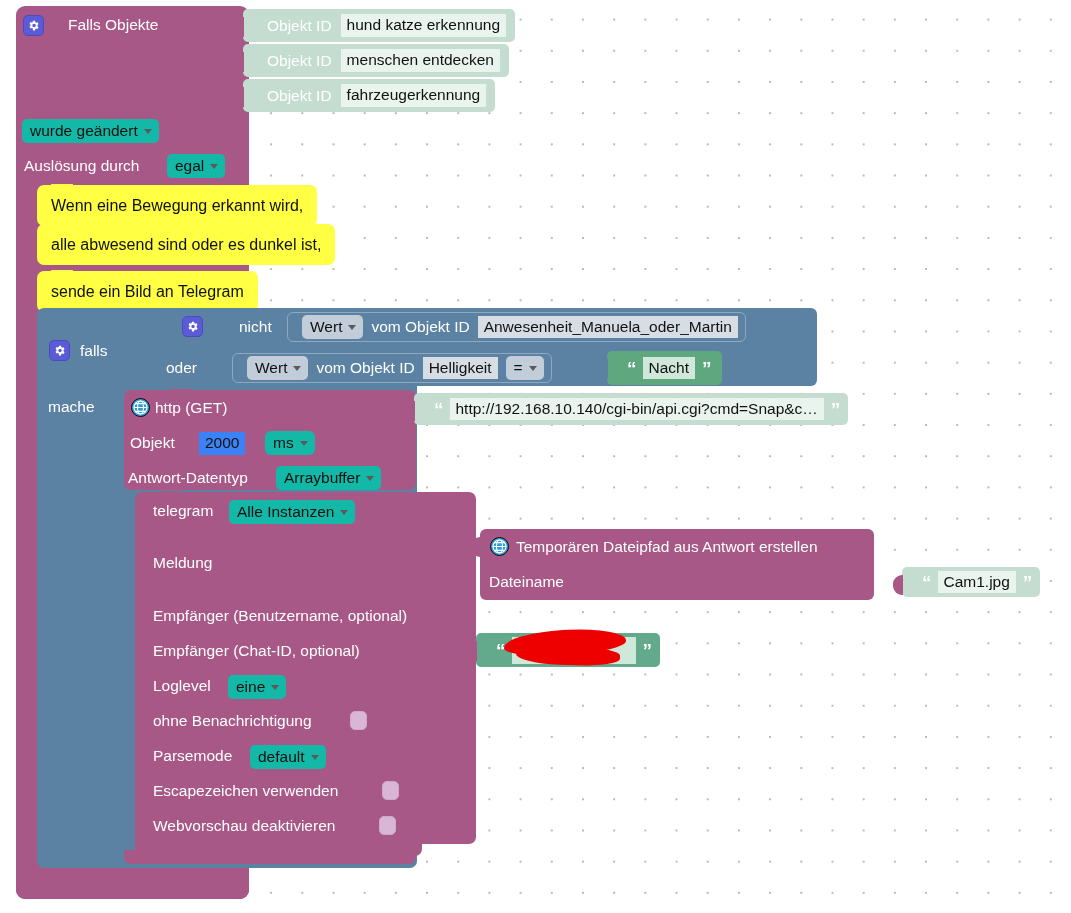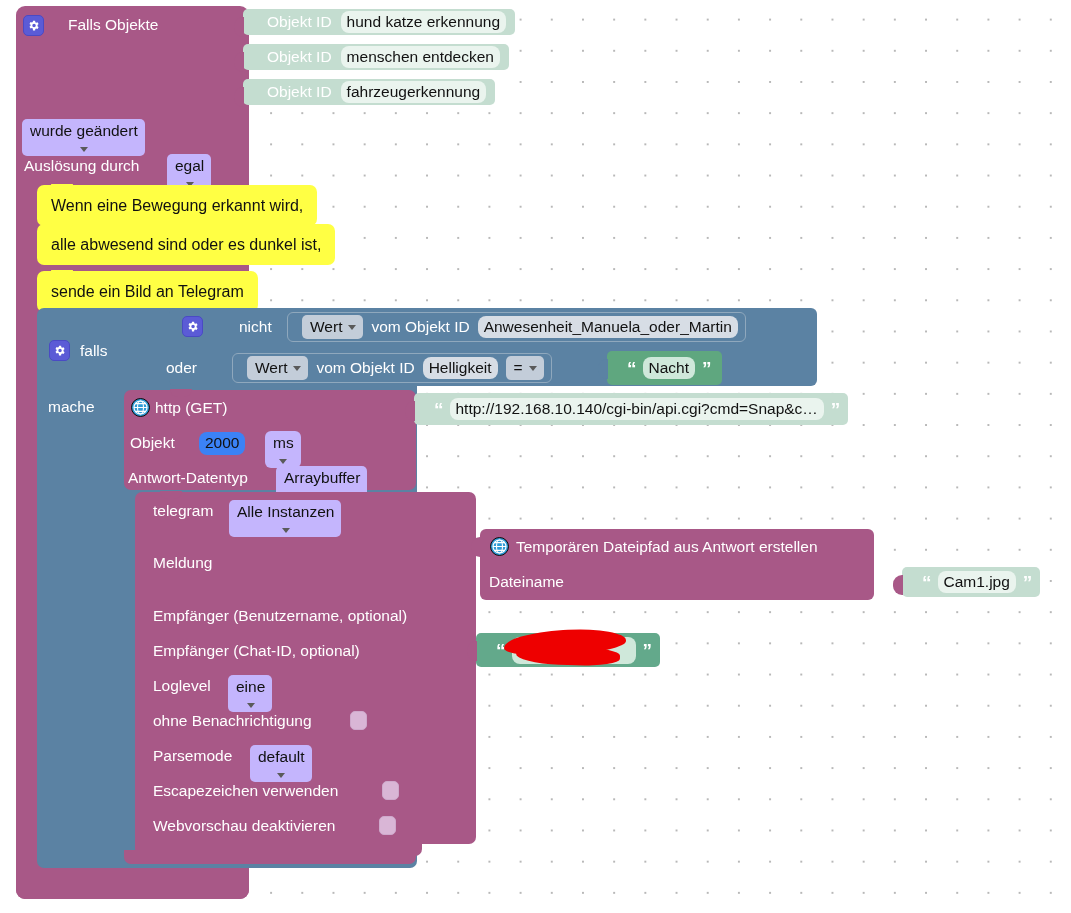--- a/index.html
+++ b/index.html
@@ -16,39 +16,39 @@
   }
   .canvas{position:absolute;inset:0;}
 
   
   .blk{position:absolute;box-sizing:border-box;}
   .lbl{color:#ffffff;font-size:15.5px;line-height:1;white-space:nowrap;}
 
   
   .field{
     display:inline-block;background:#e9e9ef;color:#111;
-    border-radius:8px;padding:2px 6px 3px;font-size:15.5px;line-height:1.15;
+    border-radius:0;padding:2px 6px 3px;font-size:15.5px;line-height:1.15;
     white-space:nowrap;vertical-align:middle;
   }
   .field.onmauve{background:#3b82f6;}
   .field.ongreen{background:#eaf4ee;}
   .field.onblue{background:#d7dde5;}
   .field.ondkgreen{background:#cfe8da;}
 
   
   .dd{
     display:inline-flex;align-items:center;gap:6px;
     border-radius:5px;padding:3px 7px 4px 8px;font-size:15.5px;line-height:1.1;
     white-space:nowrap;vertical-align:middle;color:#111;
   }
   .dd .caret{
     width:0;height:0;border-left:4px solid transparent;border-right:4px solid transparent;
     border-top:5px solid #5a5a5a;display:inline-block;margin-top:2px;
   }
-  .dd.onmauve{background:#c4b5fd;flex-direction:column;}
+  .dd.onmauve{background:#14b8a6;}
   .dd.onblue{background:#c3cdd9;}
 
   
   .gear{
     width:21px;height:21px;border-radius:5px;background:#5b5bd6;
     display:inline-flex;align-items:center;justify-content:center;vertical-align:middle;
     border:1.5px solid #4a4ac4;
   }
   .globe{
     width:19px;height:19px;border-radius:50%;
@@ -82,21 +82,21 @@
     left:16px;top:866px;width:233px;height:33px;background:#a85887;border-radius:0 0 9px 9px;
   }
   #trigger-head-text{left:68px;top:17px;}
   #trigger-gear{left:23px;top:15px;}
   #trigger-dd1{left:22px;top:119px;}
   #trigger-dd2-lbl{left:24px;top:158px;}
   #trigger-dd2{left:167px;top:154px;}
 
   
   .objid{
-    background:#c4ddd0;border-radius:5px;height:26px;
+    background:#c4ddd0;border-radius:5px;height:33px;
     display:flex;align-items:center;padding:0 9px 0 24px;gap:9px;
   }
   .objid .plug i{background:#a85887;}
   #objid1{left:243px;top:9px;}
   #objid2{left:243px;top:44px;}
   #objid3{left:243px;top:79px;}
 
   
   .note{
     background:#ffff44;border-radius:7px;height:41px;display:flex;align-items:center;

